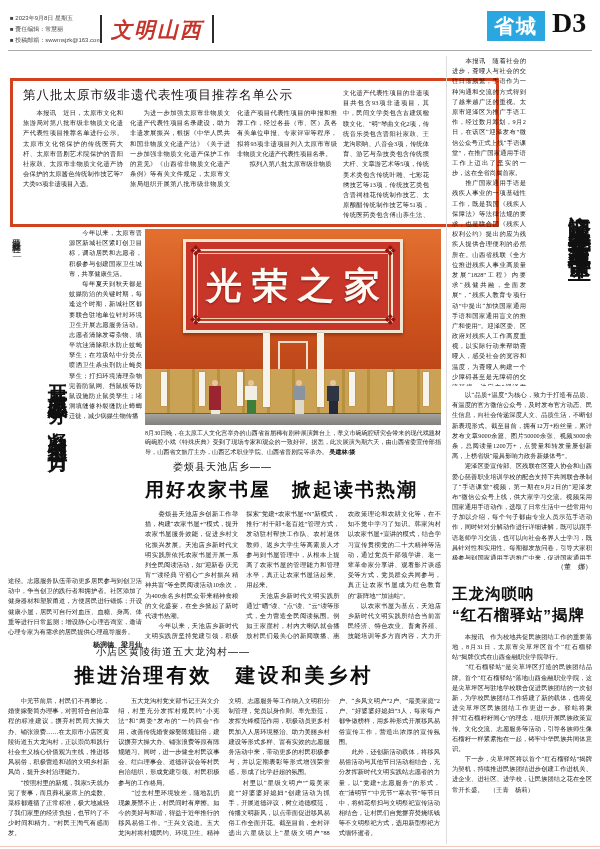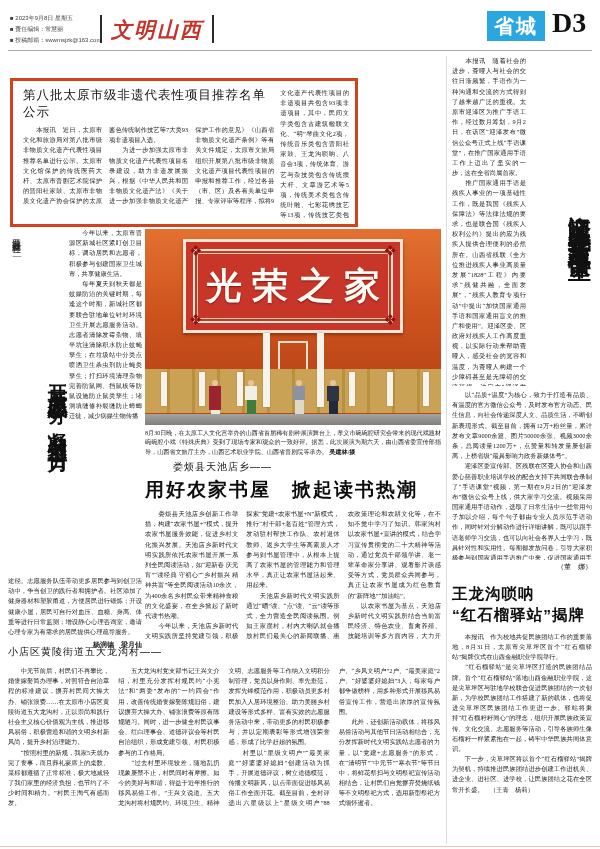--- a/index.html
+++ b/index.html
@@ -25,21 +25,21 @@
   .slogan-row { position:absolute; left:0; top:56px; width:600px; display:flex; align-items:center; justify-content:center; }
   .slg-line { width:92px; height:1px; background:#d99c86; }
   .slg-slant { width:30px; height:13px; background:#f3c7ae; transform:skewX(-32deg); margin:0 -16px 0 8px; }
   .slogan { color:#c5342b; font-size:14.5px; font-weight:bold; font-style:italic; letter-spacing:2px; padding:0 10px; }
   
   .bt { font-size:6.3px; line-height:1.62; text-align:justify; white-space:pre-line;
         word-break:break-all; color:#1c1c1c; }
   .hei { font-family:"Liberation Sans","DejaVu Sans",sans-serif; font-weight:bold; }
   .vert { writing-mode:vertical-rl; text-orientation:upright; }
   
-  .lead-box { position:absolute; left:10px; top:78px; width:348px; height:149px;
+  .lead-box { position:absolute; left:10px; top:78px; width:489px; height:149px;
               border:3px solid #d2421c; background:#fff; display:flex; }
   .lead-left { width:330px; padding:6px 6px 4px 10px; }
   .lead-kicker { font-size:12.5px; letter-spacing:1px; color:#111; }
   .lead-headline { margin-top:2px; letter-spacing:1px; white-space:nowrap; }
   .lead-headline .num { font-family:"Liberation Serif",serif; font-weight:bold; font-size:33px; }
   .lead-headline .ht  { font-family:"Liberation Sans","DejaVu Sans",sans-serif; font-weight:900; font-size:28px; }
   .lead-body { margin-top:4px; column-count:3; column-gap:7px; column-fill:auto; height:86px; overflow:hidden; }
   .lead-col4 { width:92px; padding:7px 6px 4px 0; height:139px; overflow:hidden; }
   
   .v-divider { position:absolute; left:446px; top:56px; width:1px; height:788px; background:#ddd; }
@@ -89,21 +89,21 @@
              text-align:justify; word-break:break-all; color:#1c1c1c; }
   .caption .credit { font-weight:bold; }
   
   .book-art { position:absolute; left:145px; top:460px; width:296px; }
   .kicker-sm { font-size:10px; color:#111; letter-spacing:1px; }
   .book-art .kicker-sm { margin-left:28px; }
   .center-headline { text-align:left; font-size:19px; letter-spacing:2px; margin-top:3px; color:#0d0d0d; }
   .book-body { margin-top:6px; column-count:3; column-gap:8px; column-fill:auto; height:142px; overflow:hidden; }
   
   .gov-art { position:absolute; left:8px; top:645px; width:432px; }
-  .gov-art .kicker-sm { }
+  .gov-art .kicker-sm { margin-left:88px; }
   .gov-headline { text-align:center; font-size:20px; letter-spacing:3px; margin-top:3px; color:#0d0d0d; }
   .gov-body { margin-top:7px; column-count:4; column-gap:9px; column-fill:auto; height:146px; overflow:hidden; }
   .foot-rule { position:absolute; left:0; top:846px; width:600px; height:1px; background:#f0c4bc; }
 </style>
 </head>
 <body>
 
 <div class="page">
 
   <div class="hd-info">
@@ -209,20 +209,21 @@
     <div class="kicker-sm hei" style="font-weight:normal;">娄烦县天池店乡——</div>
     <div class="center-headline hei">用好农家书屋　掀起读书热潮</div>
     <div class="book-body bt">　　娄烦县天池店乡创新工作举措，构建“农家书屋+”模式，提升农家书屋服务效能，促进乡村文化振兴发展。天池店乡新时代文明实践所依托农家书屋开展一系列全民阅读活动，如“迎新春 庆元宵”“读经典 守初心”“乡村振兴 精神共富”等全民阅读活动10余次，为400余名乡村民众带来精神食粮的文化盛宴，在全乡掀起了新时代读书热潮。
 　　今年以来，天池店乡新时代文明实践所坚持党建引领，积极探索“党建+农家书屋+N”新模式，推行“村干部+老百姓”管理方式，发动驻村帮扶工作队、农村退休教师、返乡大学生等高素质人才参与到书屋管理中，从根本上提高了农家书屋的管理能力和管理水平，真正让农家书屋活起来、用起来。
 　　天池店乡新时代文明实践所通过“晒”读、“点”读、“云”读等形式，全力营造全民阅读氛围。例如王家崖村，村内大喇叭就会播放村民们最关心的新闻联播、惠农政策理论和农耕文化等，在不知不觉中学习了知识。韩家沟村以农家书屋+宣讲的模式，结合学习宣传贯彻党的二十大精神等活动，通过党员干部领学讲、老一辈革命家分享讲、观看影片谈感受等方式，党员群众共同参与，真正让农家书屋成为红色教育的“新阵地”“加油站”。
 　　以农家书屋为基点，天池店乡新时代文明实践所结合当前富民经济、特色农业、畜禽养殖、技能培训等多方面内容，大力开展新型职业农民培训、农技推广、科技指导等服务。同时，将农家书屋作为惠农政策的“传声筒”，邀请县级部门负责人、乡农业专管员等帮助农户熟悉政策，掌握政策新动态，打通政策落地到村的“最后一百米”，有效地发挥了农家书屋“辅导员”的作用。　（常　慧）</div>
   </div>
 
   <div class="gov-art">
     <div class="kicker-sm hei" style="font-weight:normal;">小店区黄陵街道五大龙沟村——</div>
+    <div class="gov-headline hei">推进治理有效　建设和美乡村</div>
     <div class="gov-body bt">　　中元节前后，村民们不再攀比，婚丧嫁娶简办理事，对照符合自治章程的标准建议，摒弃村民间大操大办、铺张浪费……在太原市小店区黄陵街道五大龙沟村，正以崇尚和践行社会主义核心价值观为主线，推进移风易俗，积极营造和谐的文明乡村新风尚，提升乡村治理能力。
 　　“按照村里的新规，我家5天就办完了丧事，而且葬礼宴席上的桌数、菜标都遵循了正常标准，极大地减轻了我们家里的经济负担，也节约了不少时间和精力。”村民王淘气有感而发。
 　　五大龙沟村党支部书记王兴文介绍，村里充分发挥村规民约“小宪法”和“两委”发布的“一约四会”作用，改善传统婚丧嫁娶陈规旧俗，建议摒弃大操大办、铺张浪费等原有陈规陋习。同时，进一步健全村民议事会、红白理事会、道德评议会等村民自治组织，形成党建引领、村民积极参与的工作格局。
 　　“过去村里环境较差，随地乱扔现象屡禁不止，村民间时有摩擦。如今的美好与和谐，得益于近年推行的移风易俗工作。”王兴文说道。五大龙沟村将村规民约、环境卫生、精神文明、志愿服务等工作纳入文明积分制管理，党员以身作则、率先垂范，发挥先锋模范作用，积极动员更多村民加入人居环境整治、助力美丽乡村建设等形式多样、富有实效的志愿服务活动中来，带动更多的村民积极参与，并以定期表彰等形式增强荣誉感，形成了比学赶超的氛围。
 　　村里以“星级文明户”“最美家庭”“好婆婆好媳妇”创建活动为抓手，开展道德评议，树立道德模范，传播文明新风，以点带面促进移风易俗工作全面开花。截至目前，全村评选出六星级以上“星级文明户”88户、“乡风文明户”2户、“最美家庭”2户、“好婆婆好媳妇”3人，每家每户都争做榜样，用多种形式开展移风易俗宣传工作，营造出浓厚的宣传氛围。
 　　此外，还创新活动载体，将移风易俗活动与其他节日活动相结合，充分发挥新时代文明实践站志愿者的力量，以“党建+志愿服务”的形式，在“清明节”“中元节”“寒衣节”等节日中，将鲜花祭扫与文明祭祀宣传活动相结合，让村民们自觉摒弃焚烧纸钱等不文明祭祀方式，选用新型祭祀方式缅怀逝者。
 　　“倡导文明新风，我们已经宣传了两年多，大家逐渐形成文明习惯，摒弃了陋习。”王兴文自豪地说。　王丹 刘志媛 马文慧</div>
   </div>
 
   <div class="foot-rule"></div>

